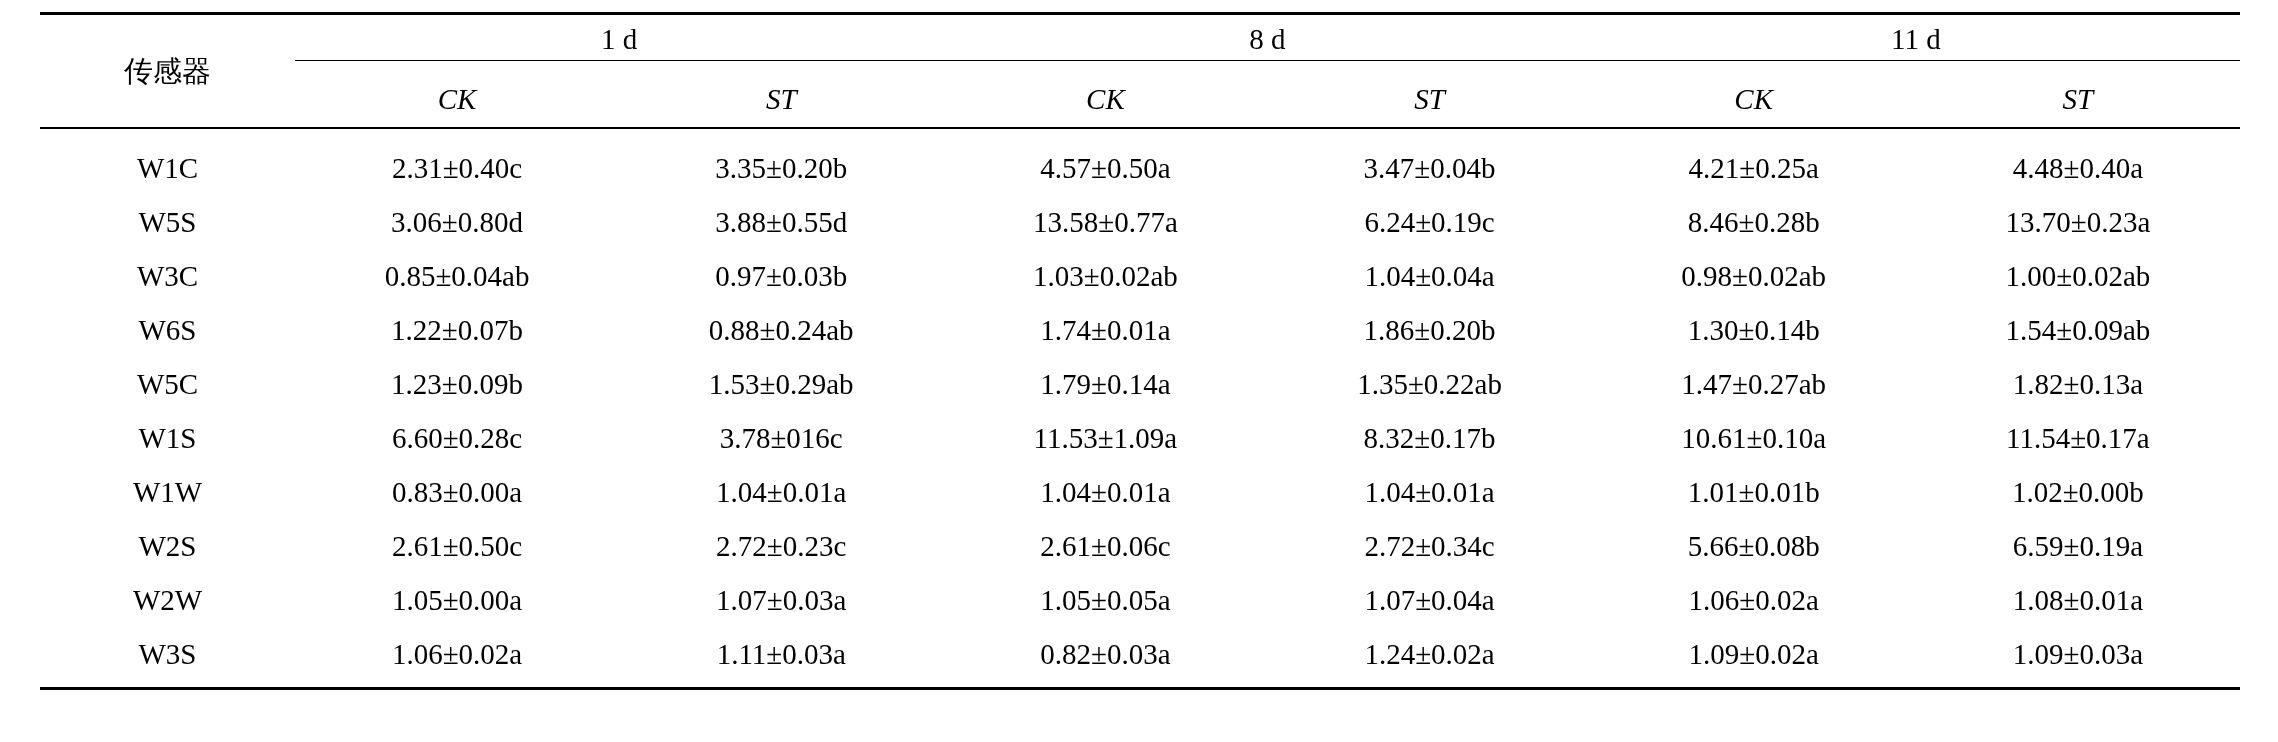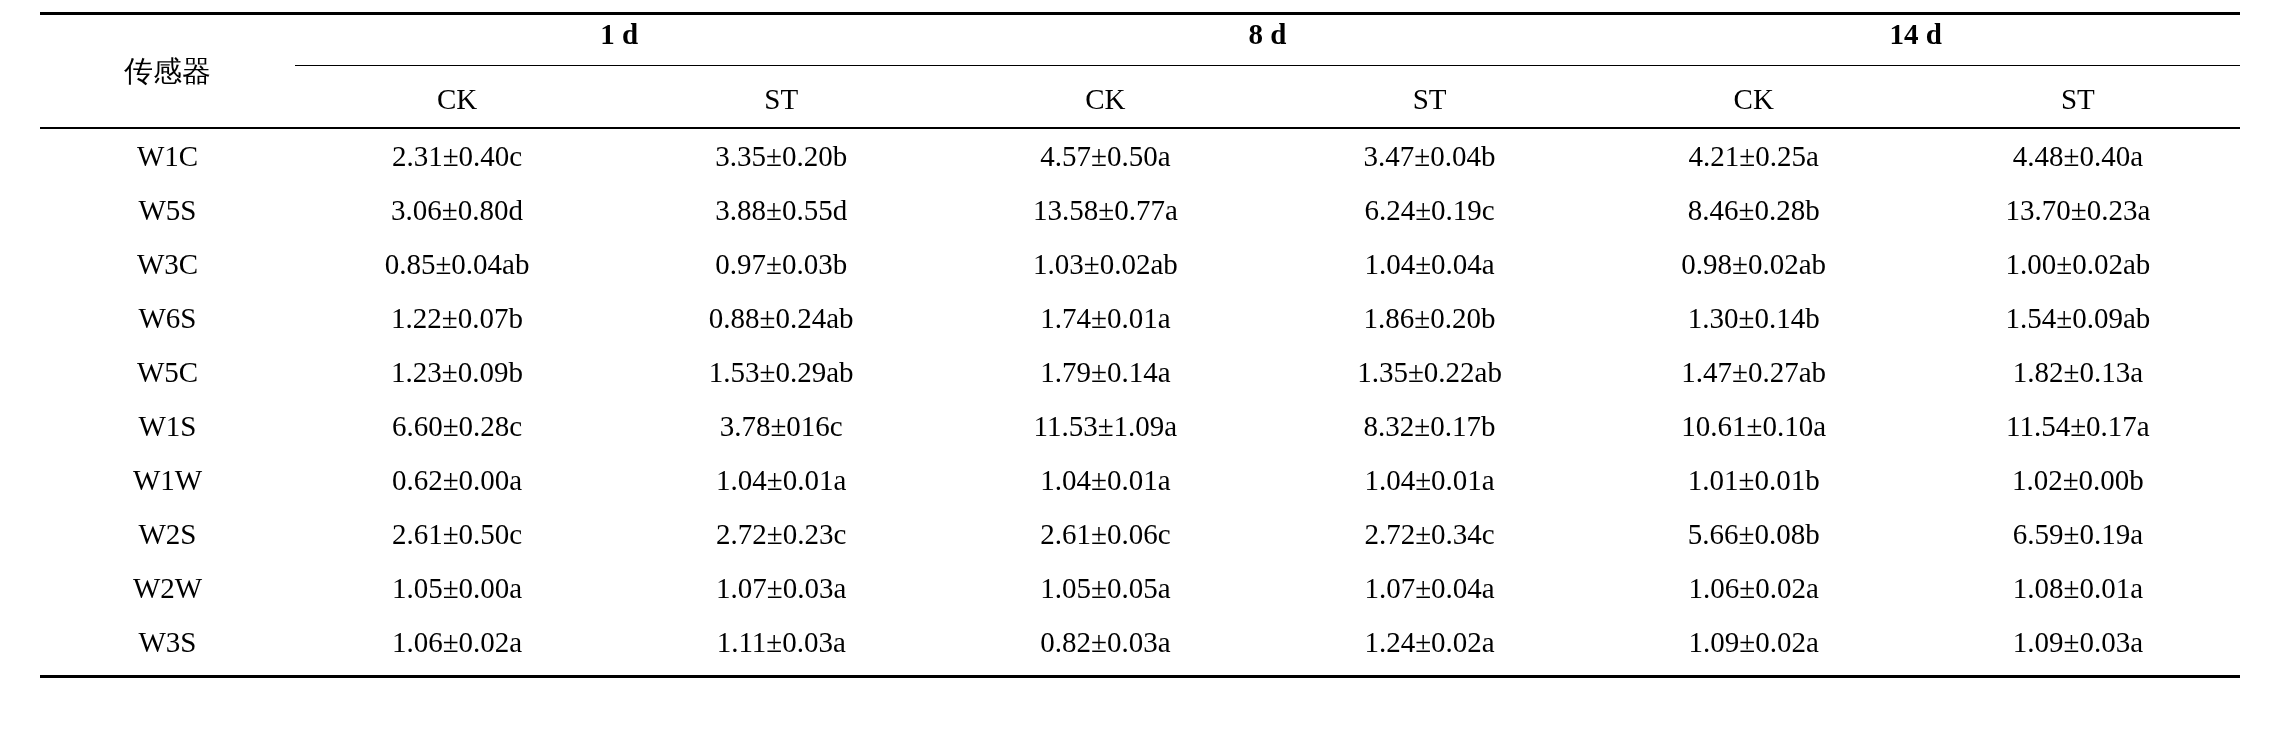--- a/index.html
+++ b/index.html
@@ -48,37 +48,37 @@
   .rule-bottom {
     border-bottom: 3px solid #000;
   }
   
   .group-head {
     position: relative;
     height: 56px;
   }
   .group-head .glabel {
     display: block;
-    padding-bottom: 16px;
-    font-weight: bold;
+    padding-bottom: 6px;
   }
   .group-underline {
     border-bottom: 1.5px solid #000;
   }
   .sensor-head {
     height: 108px;
   }
   .sub-head {
     height: 56px;
+    font-style: italic;
   }
   tbody tr td {
     height: 54px;
   }
   tbody tr:first-child td {
-    padding-top: 0;
+    padding-top: 12px;
   }
   tbody tr:last-child td {
     padding-bottom: 6px;
     text-align: center;
   }
   .col-sensor { width: 255px; }
   .col-val { width: 324px; }
 </style>
 </head>
 <body>
@@ -88,21 +88,21 @@
     <thead>
       <tr>
         <th class="col-sensor sensor-head rule-top rule-head-bottom" rowspan="2">传感器</th>
         <th class="group-head rule-top" colspan="2">
           <span class="glabel group-underline">1 d</span>
         </th>
         <th class="group-head rule-top" colspan="2">
           <span class="glabel group-underline">8 d</span>
         </th>
         <th class="group-head rule-top" colspan="2">
-          <span class="glabel group-underline">14 d</span>
+          <span class="glabel group-underline">11 d</span>
         </th>
       </tr>
       <tr>
         <th class="col-val sub-head rule-head-bottom">CK</th>
         <th class="col-val sub-head rule-head-bottom">ST</th>
         <th class="col-val sub-head rule-head-bottom">CK</th>
         <th class="col-val sub-head rule-head-bottom">ST</th>
         <th class="col-val sub-head rule-head-bottom">CK</th>
         <th class="col-val sub-head rule-head-bottom">ST</th>
       </tr>
@@ -157,21 +157,21 @@
         <td>W1S</td>
         <td>6.60±0.28c</td>
         <td>3.78±016c</td>
         <td>11.53±1.09a</td>
         <td>8.32±0.17b</td>
         <td>10.61±0.10a</td>
         <td>11.54±0.17a</td>
       </tr>
       <tr>
         <td>W1W</td>
-        <td>0.62±0.00a</td>
+        <td>0.83±0.00a</td>
         <td>1.04±0.01a</td>
         <td>1.04±0.01a</td>
         <td>1.04±0.01a</td>
         <td>1.01±0.01b</td>
         <td>1.02±0.00b</td>
       </tr>
       <tr>
         <td>W2S</td>
         <td>2.61±0.50c</td>
         <td>2.72±0.23c</td>

